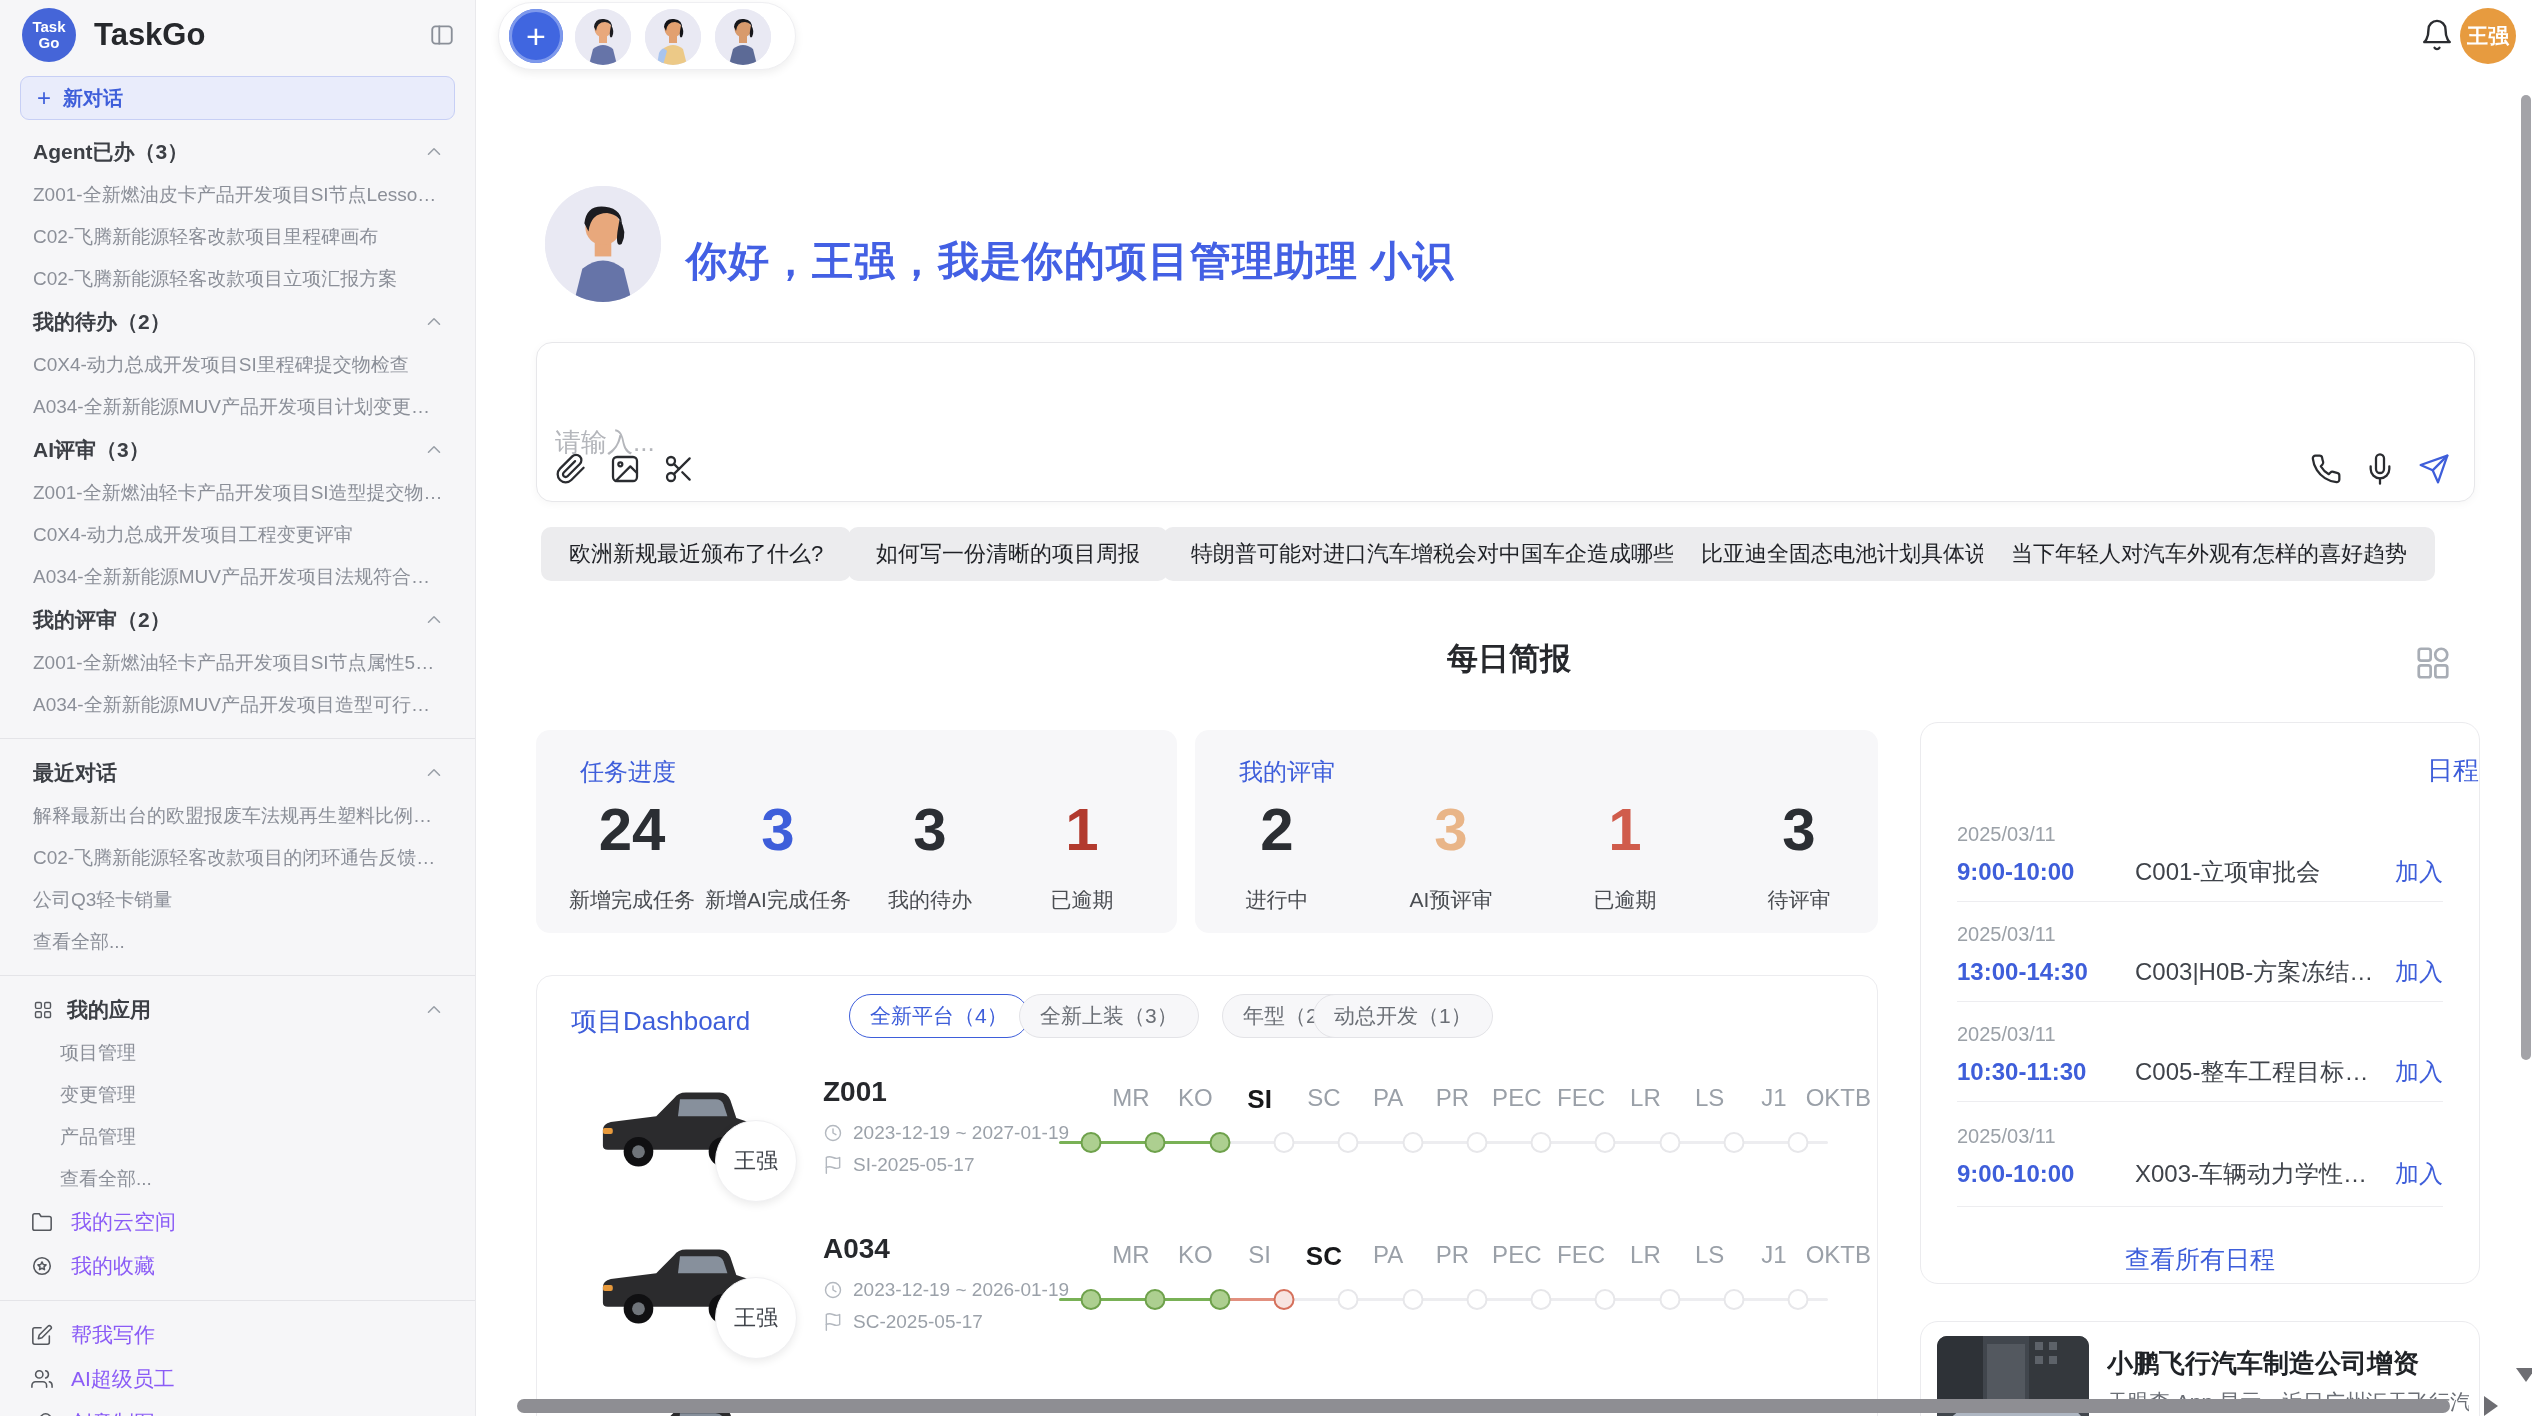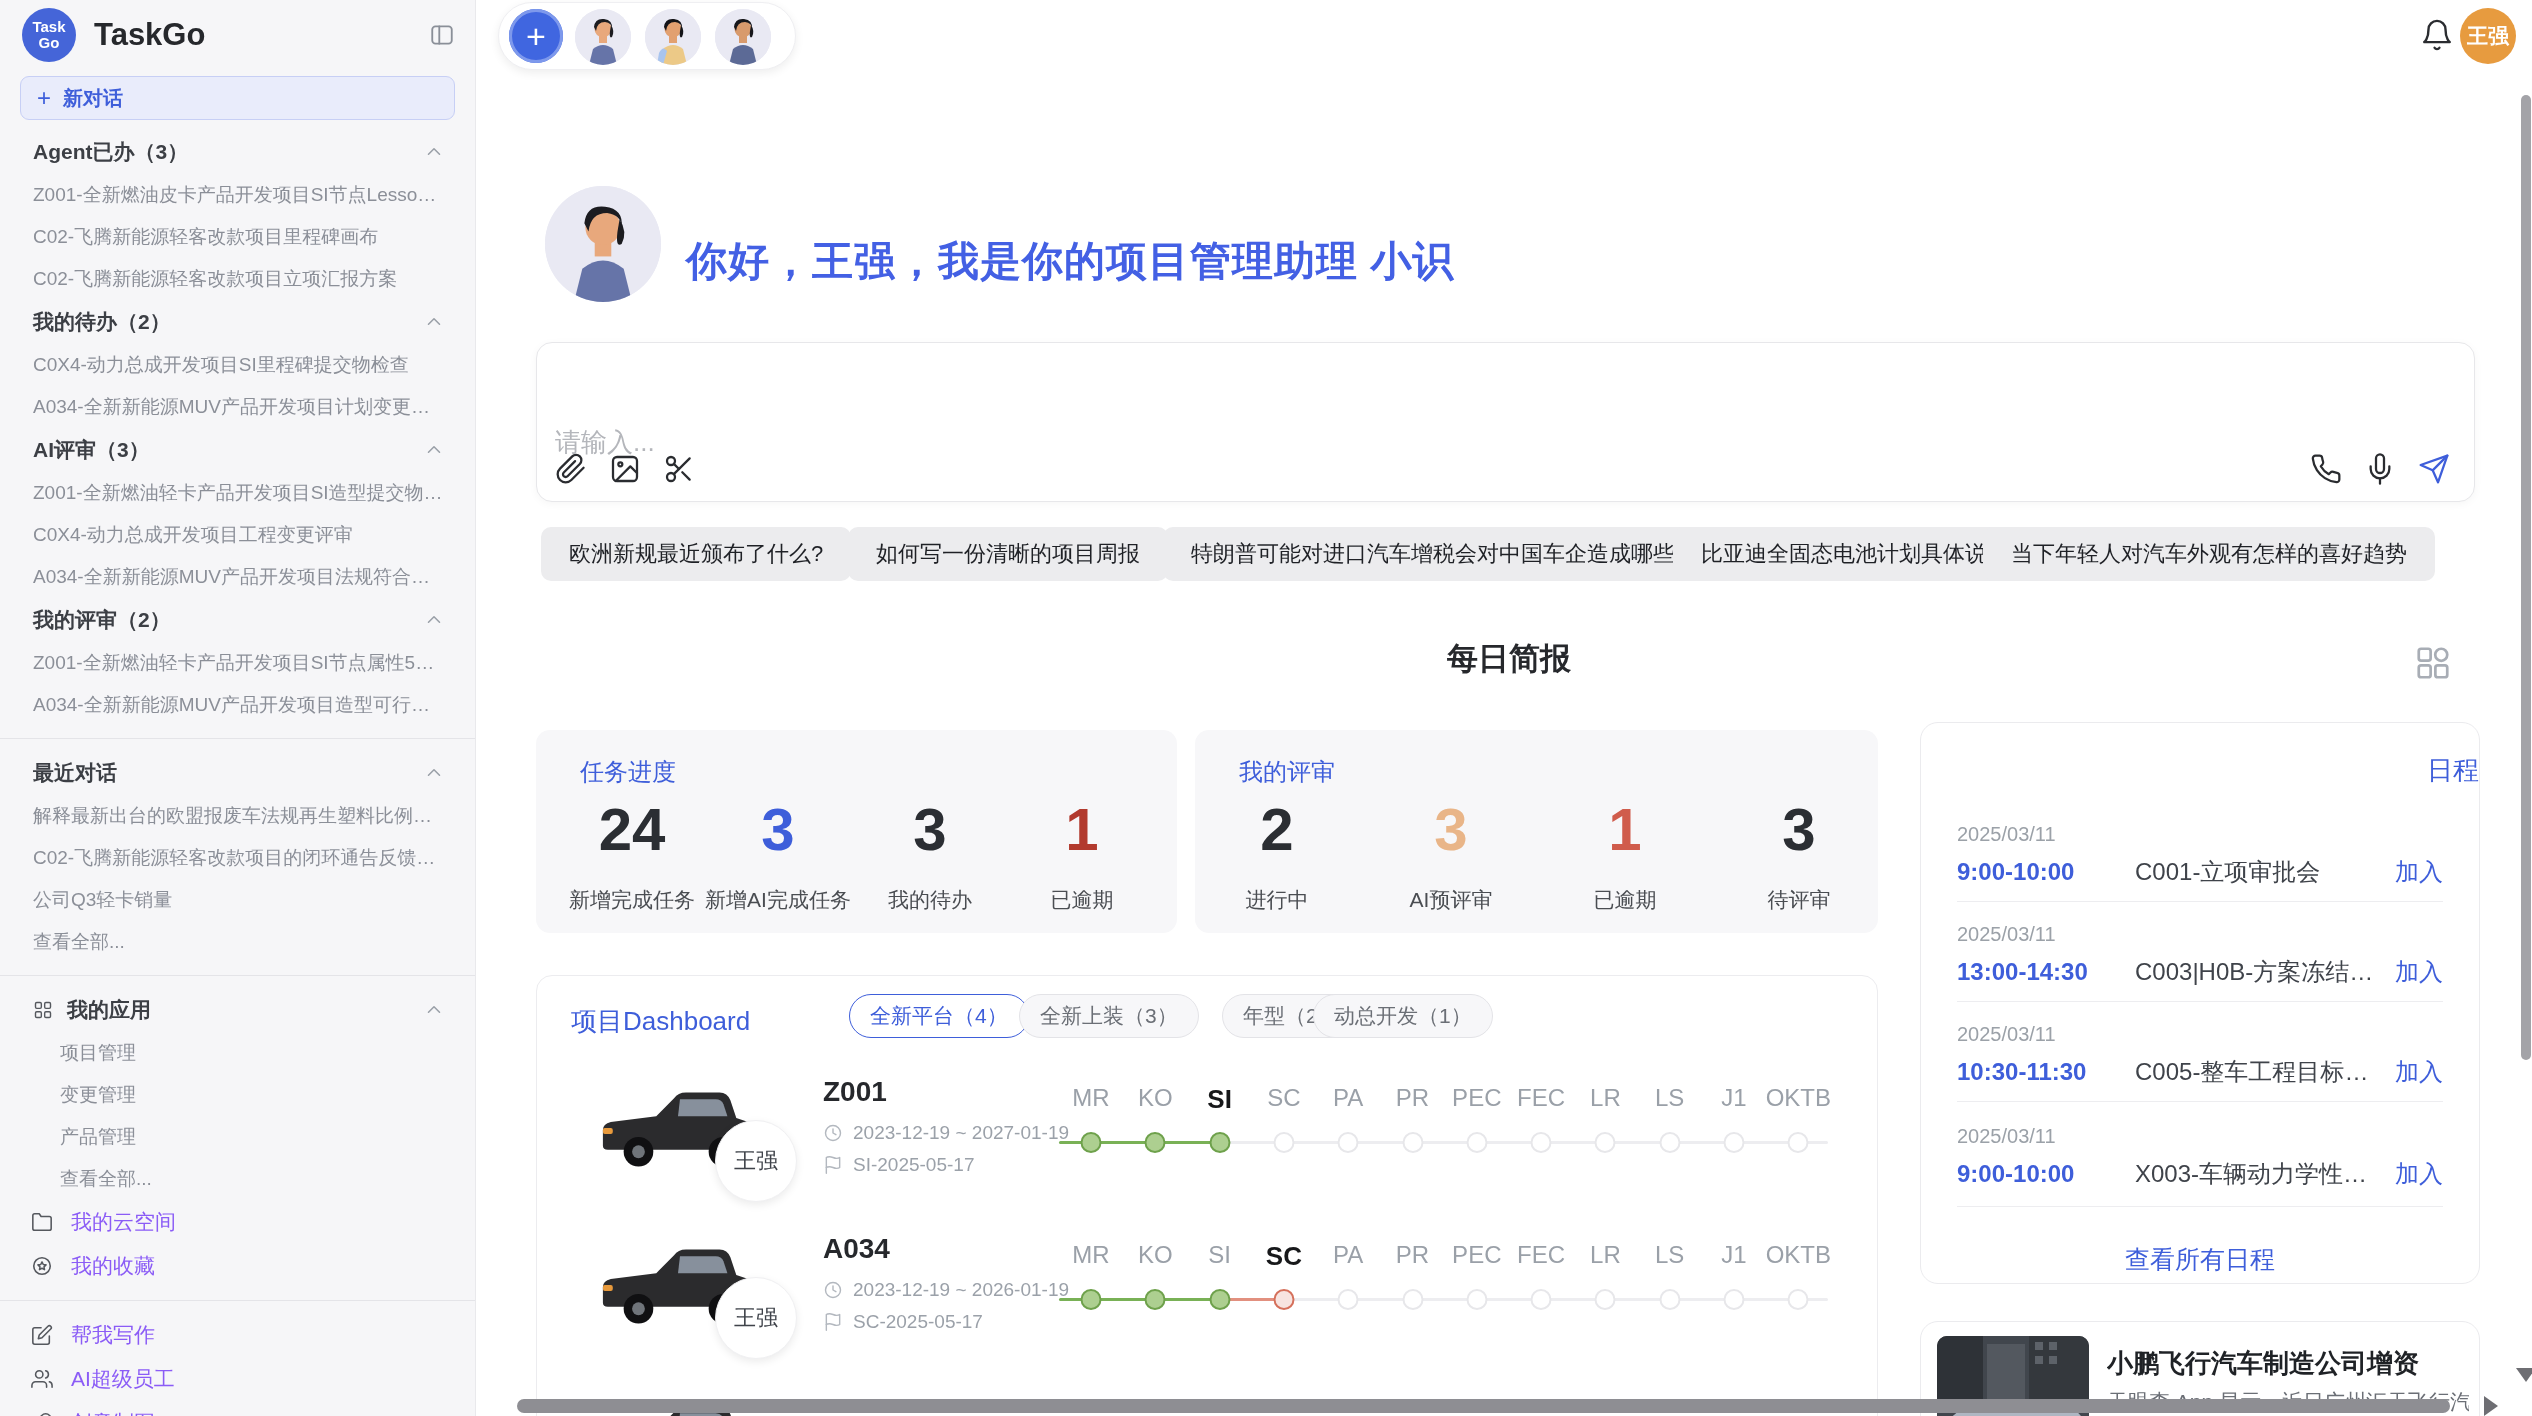--- a/index.html
+++ b/index.html
@@ -76,21 +76,21 @@
   .dtab.sel{border:1.5px solid #3e5eda;color:#3e5eda;background:#fff;}
   .dtab.unsel{border:1px solid #e3e3e7;color:#6b6f76;background:#f7f7f9;}
   .prow{position:absolute;left:0;width:1342px;height:150px;}
   .prow .car{position:absolute;left:58px;top:0px;width:168px;height:104px;}
   .prow .owner{position:absolute;left:178px;top:44px;width:80px;height:80px;border-radius:50%;
     background:#fff;border:1px solid #f0f0f2;box-shadow:0 3px 8px rgba(0,0,0,.08);
     display:flex;align-items:center;justify-content:center;font-size:22px;color:#3f434a;}
   .prow .pcode{position:absolute;left:286px;top:0px;font-size:28px;font-weight:700;color:#26282c;}
   .prow .meta{position:absolute;left:286px;display:flex;align-items:center;color:#9ba1a9;font-size:19px;gap:10px;white-space:nowrap;}
   .meta .mic{width:20px;height:20px;color:#b3b8bf;}
-  .ms-label{position:absolute;transform:translateX(-50%);top:8px;font-size:24px;color:#9aa0a8;white-space:nowrap;}
+  .ms-label{position:absolute;transform:translateX(-50%);top:8px;font-size:24px;color:#9aa0a8;white-space:nowrap;margin-left:40px;}
   .ms-label.cur{color:#17181a;font-weight:700;font-size:26px;}
   .ms-line{position:absolute;top:65px;height:3px;border-radius:2px;background:#ededf0;}
   .ms-line.green{background:#79b156;}
   .ms-line.red{background:#e2907f;}
   .ms-dot{position:absolute;top:56px;width:21px;height:21px;border-radius:50%;transform:translateX(-50%);box-sizing:border-box;background:#fff;border:2px solid #e7e7ea;}
   .ms-dot.done{background:#adcf90;border:2px solid #6ea14b;}
   .ms-dot.overdue{background:#f7e4e0;border:2px solid #d5705b;}
   .schedcard{position:absolute;left:1444px;top:722px;width:560px;height:562px;border-radius:18px;
     background:#fff;border:1px solid #ebebee;box-sizing:border-box;}
   .sched-title{position:absolute;left:0;right:0;top:30px;text-align:right;font-size:26px;color:#3e5eda;}

